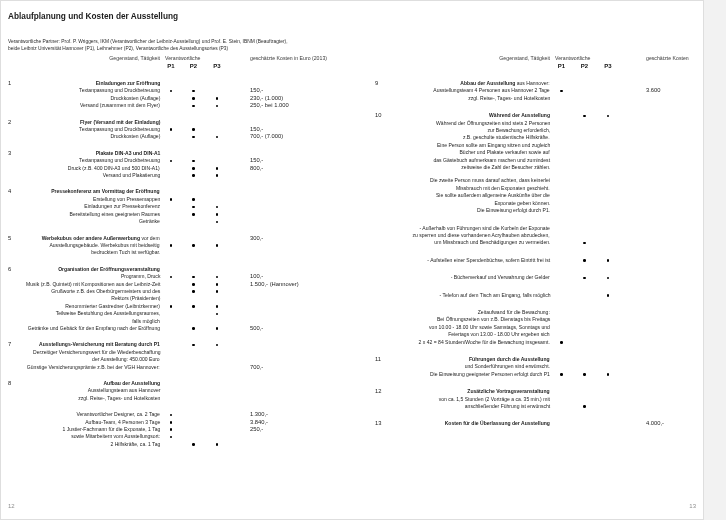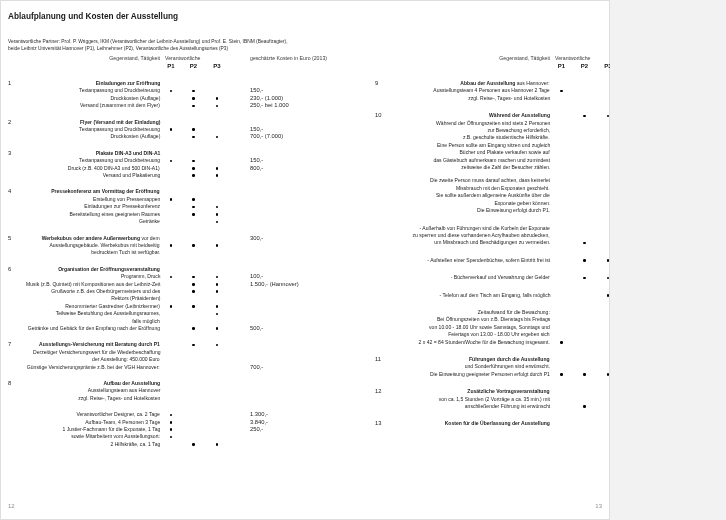--- a/index.html
+++ b/index.html
@@ -1,17 +1,17 @@
 <!DOCTYPE html>
 <html><head>
 <meta charset="utf-8">
 <style>
   html,body{margin:0;padding:0;background:#f2f2f2;}
   .sheet{
-    position:relative;width:610px;height:520px;background:#ffffff;
+    position:relative;width:704px;height:520px;background:#ffffff;
     box-shadow:inset 0 0 0 1px #dedede;
     font-family:"Liberation Sans",sans-serif;color:#1c1c1c;overflow:hidden;
   }
   .title{position:absolute;left:8px;top:10px;font-size:9.5px;font-weight:bold;white-space:nowrap;}
   .title .cond{transform-origin:0 50%;}
   .intro{position:absolute;left:8px;top:38px;font-size:5.6px;line-height:7px;color:#2a2a2a;}
   .intro div{white-space:nowrap;}
   .cond{display:inline-block;transform:scaleX(0.87);transform-origin:0 50%;white-space:nowrap;}
 
   .page{position:absolute;top:55px;}

